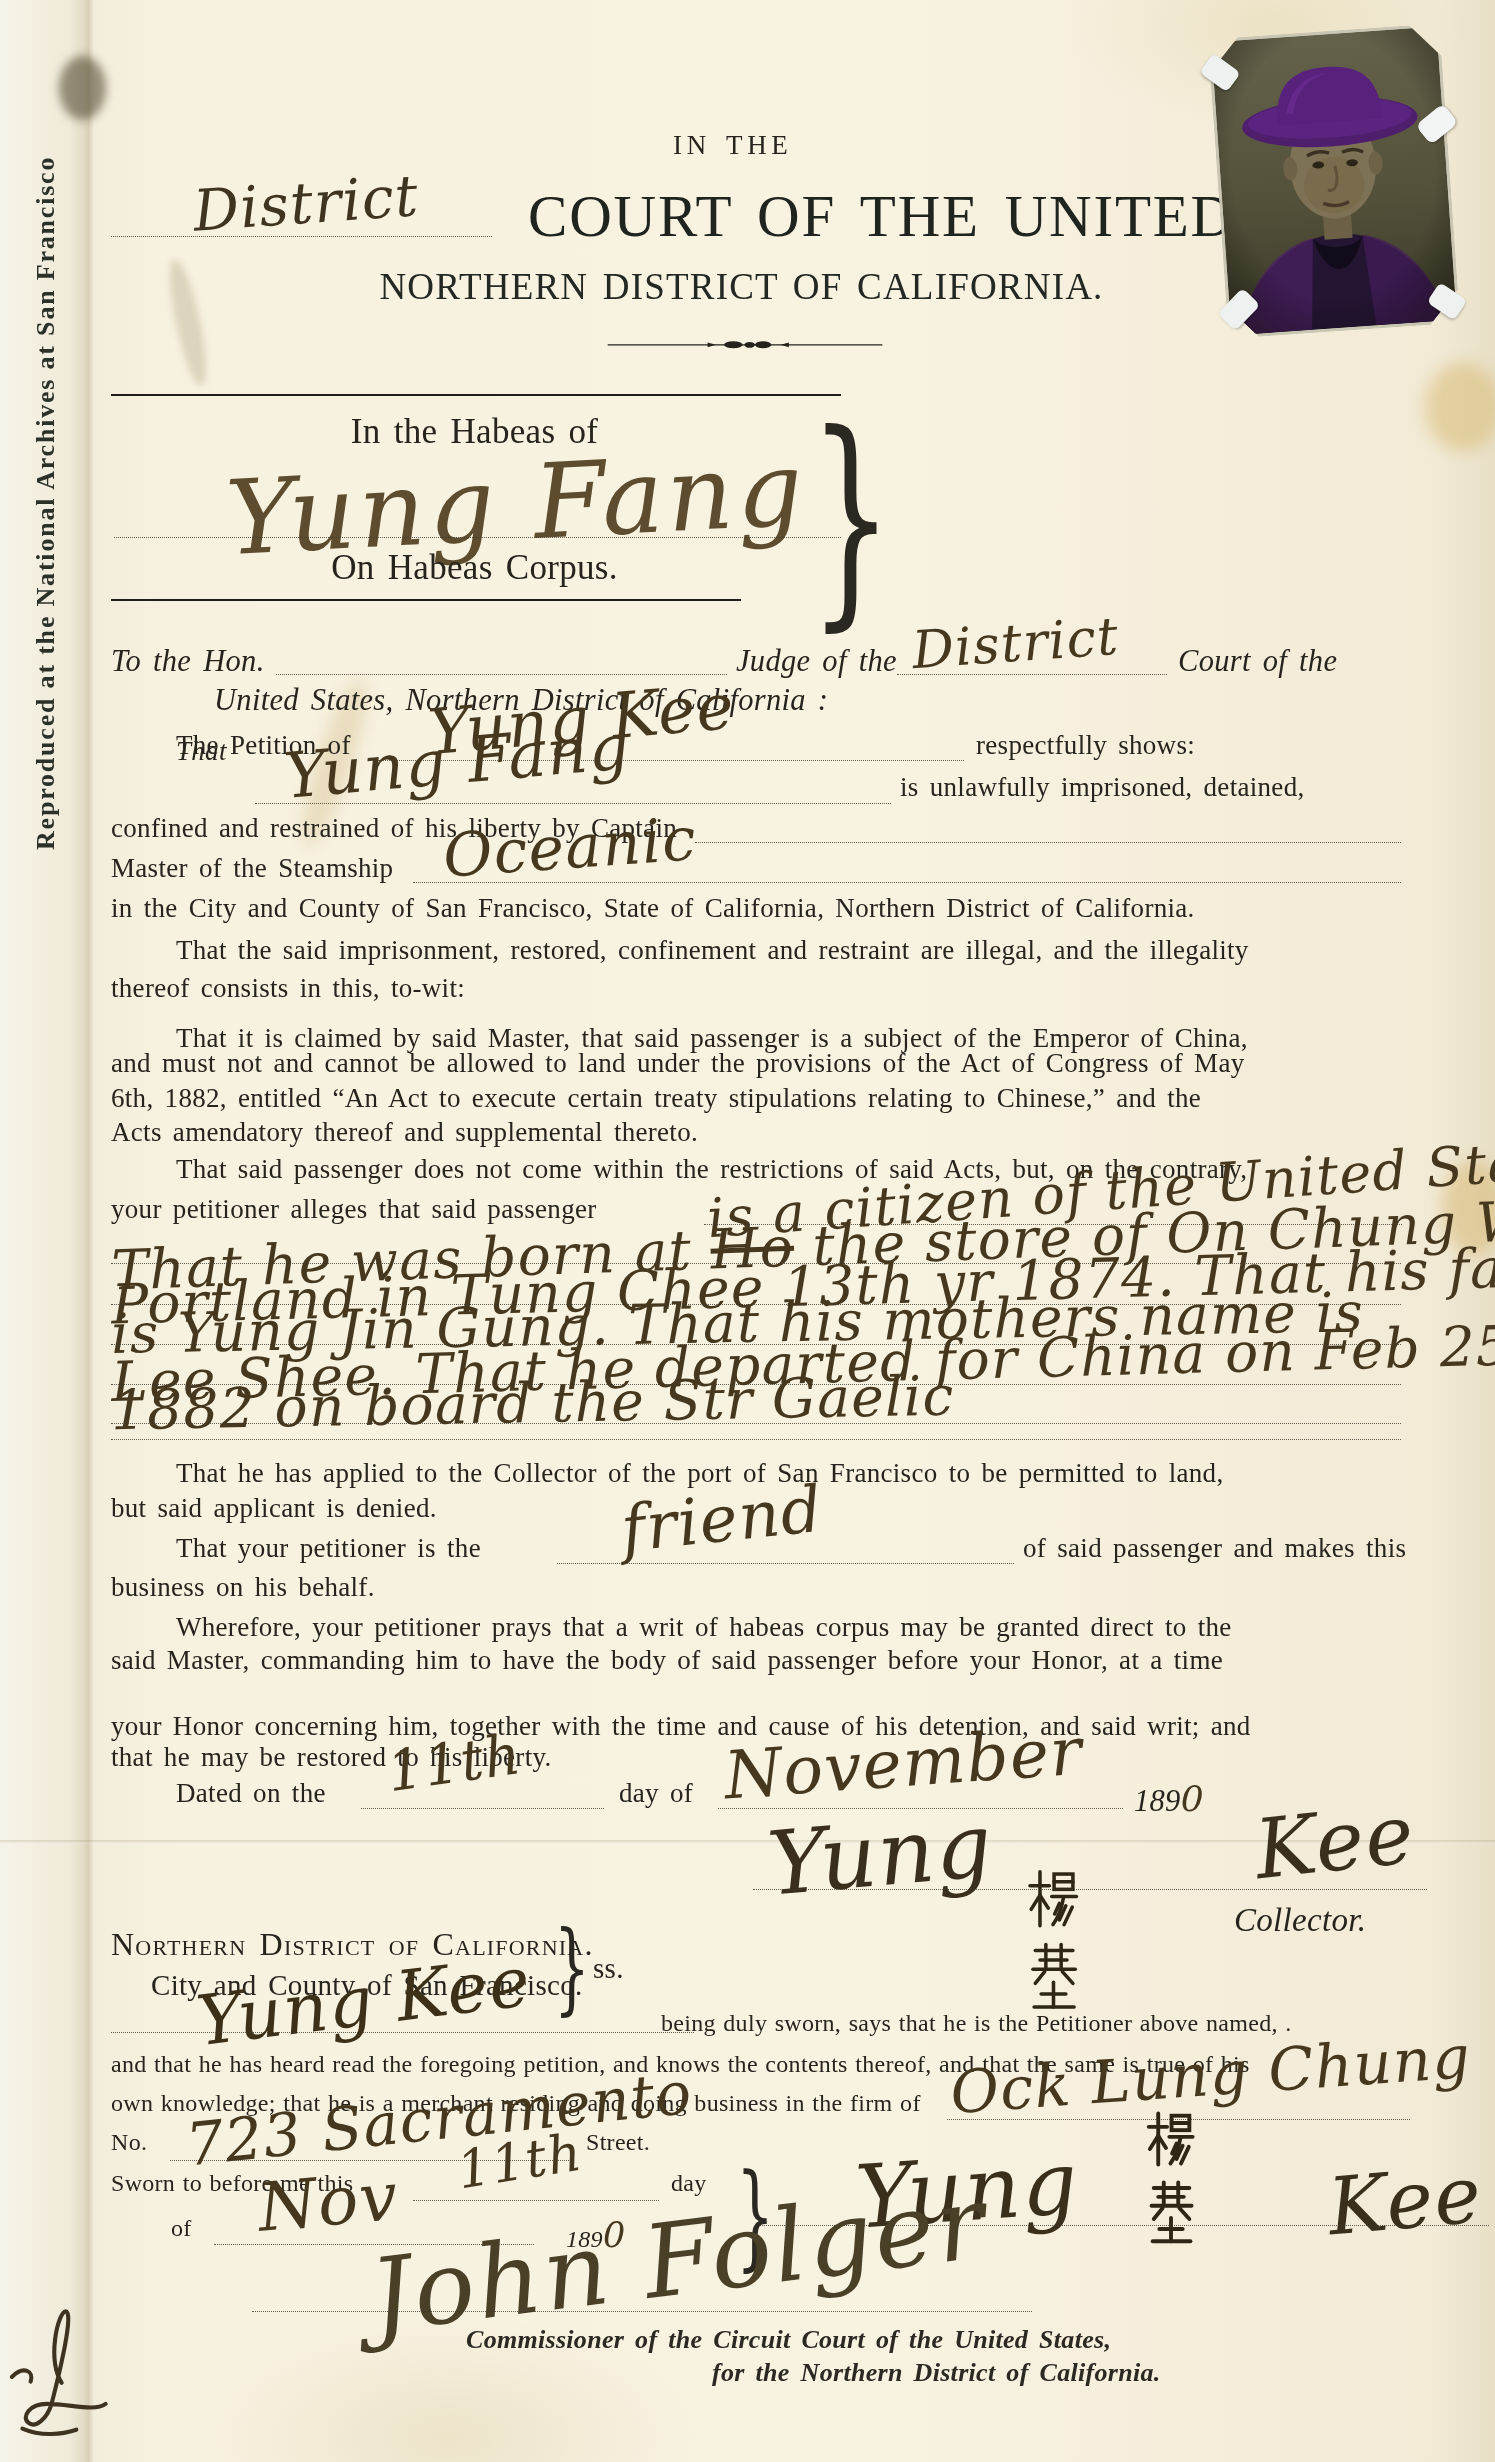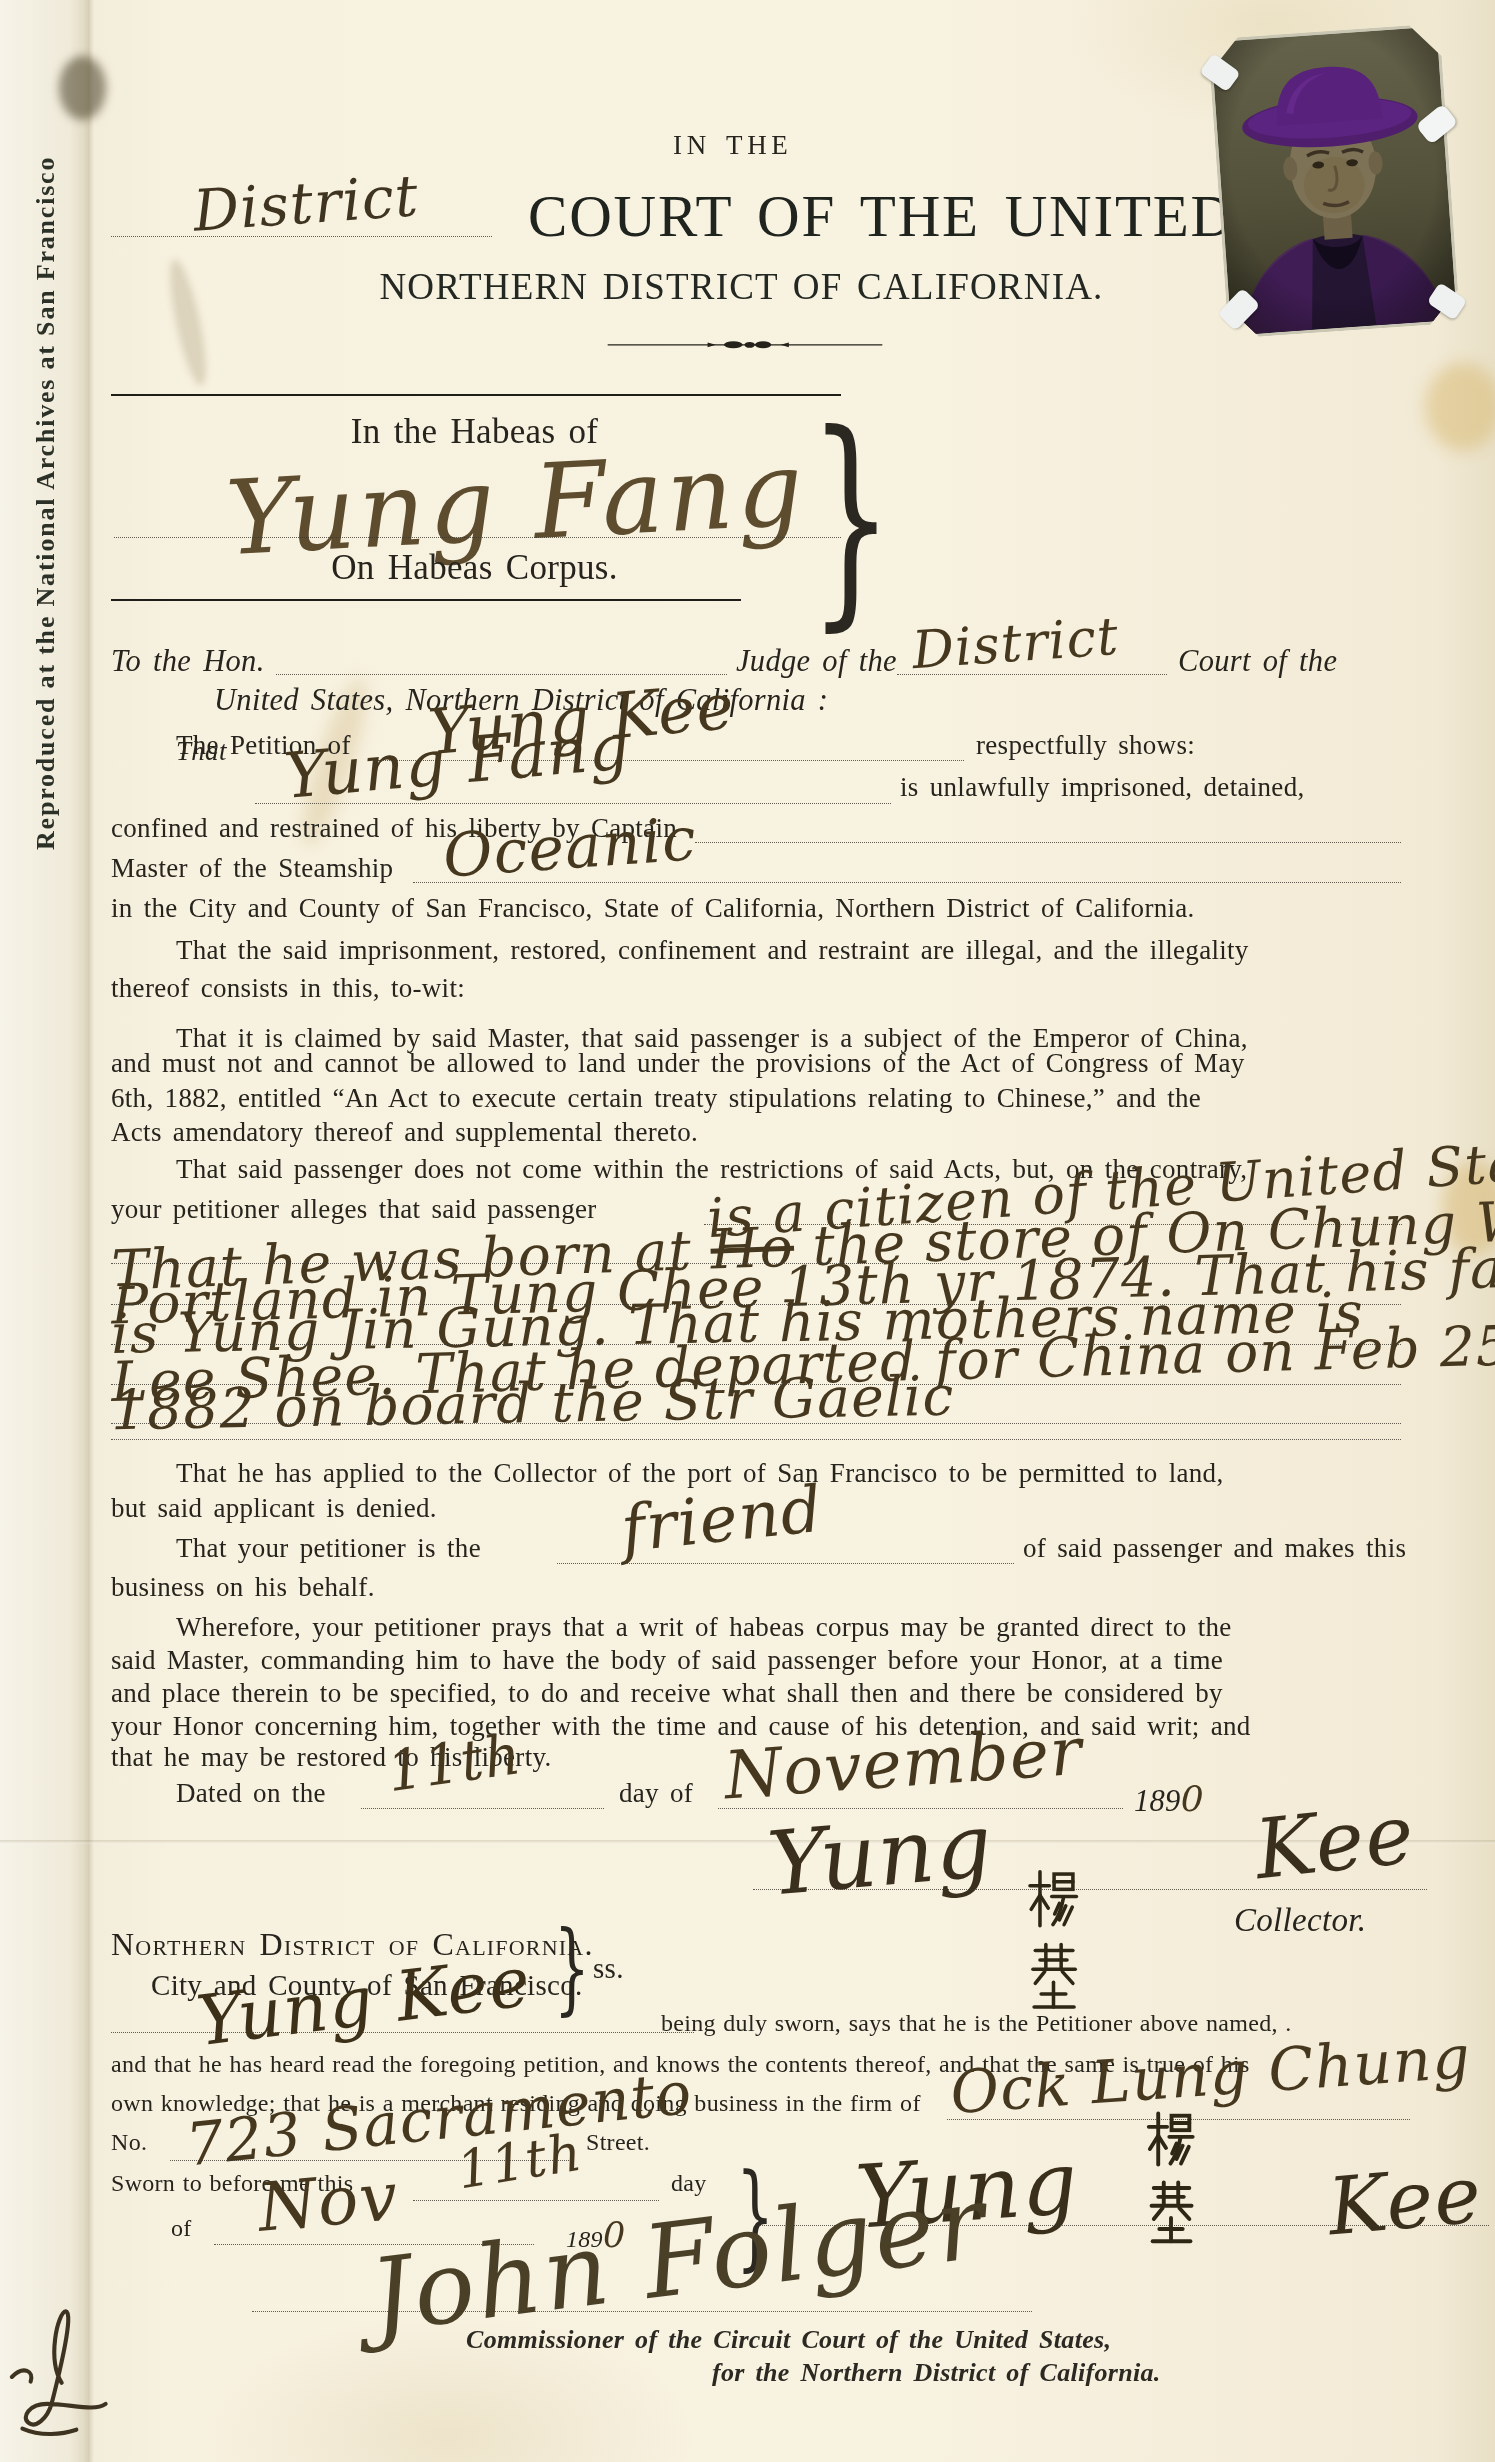--- a/index.html
+++ b/index.html
@@ -131,21 +131,20 @@
   <div class="abs print" style="left:111px;top:1493px;">but said applicant is denied.</div>
 
   <div class="abs print" style="left:176px;top:1533px;">That your petitioner is the</div>
   <div class="abs hw" style="left:621px;top:1482px;font-size:64px;transform:rotate(-6deg);">friend</div>
   <div class="dots" style="left:557px;top:1563px;width:457px;"></div>
   <div class="abs print" style="left:1023px;top:1533px;">of said passenger and makes this</div>
   <div class="abs print" style="left:111px;top:1572px;">business on his behalf.</div>
 
   <div class="abs print" style="left:176px;top:1612px;">Wherefore, your petitioner prays that a writ of habeas corpus may be granted direct to the</div>
   <div class="abs print" style="left:111px;top:1645px;">said Master, commanding him to have the body of said passenger before your Honor, at a time</div>
-  <div class="abs print" style="left:111px;top:1678px;">and place therein to be specified, to do and receive what shall then and there be considered by</div>
   <div class="abs print" style="left:111px;top:1711px;">your Honor concerning him, together with the time and cause of his detention, and said writ; and</div>
   <div class="abs print" style="left:111px;top:1742px;">that he may be restored to his liberty.</div>
 
   <div class="abs print" style="left:176px;top:1778px;">Dated on the</div>
   <div class="abs hw" style="left:387px;top:1730px;font-size:56px;transform:rotate(-8deg);">11th</div>
   <div class="dots" style="left:361px;top:1808px;width:243px;"></div>
   <div class="abs print" style="left:619px;top:1778px;">day of</div>
   <div class="abs hw" style="left:724px;top:1725px;font-size:66px;transform:rotate(-4deg);">November</div>
   <div class="dots" style="left:718px;top:1808px;width:405px;"></div>
   <div class="abs" style="left:1134px;top:1778px;">

